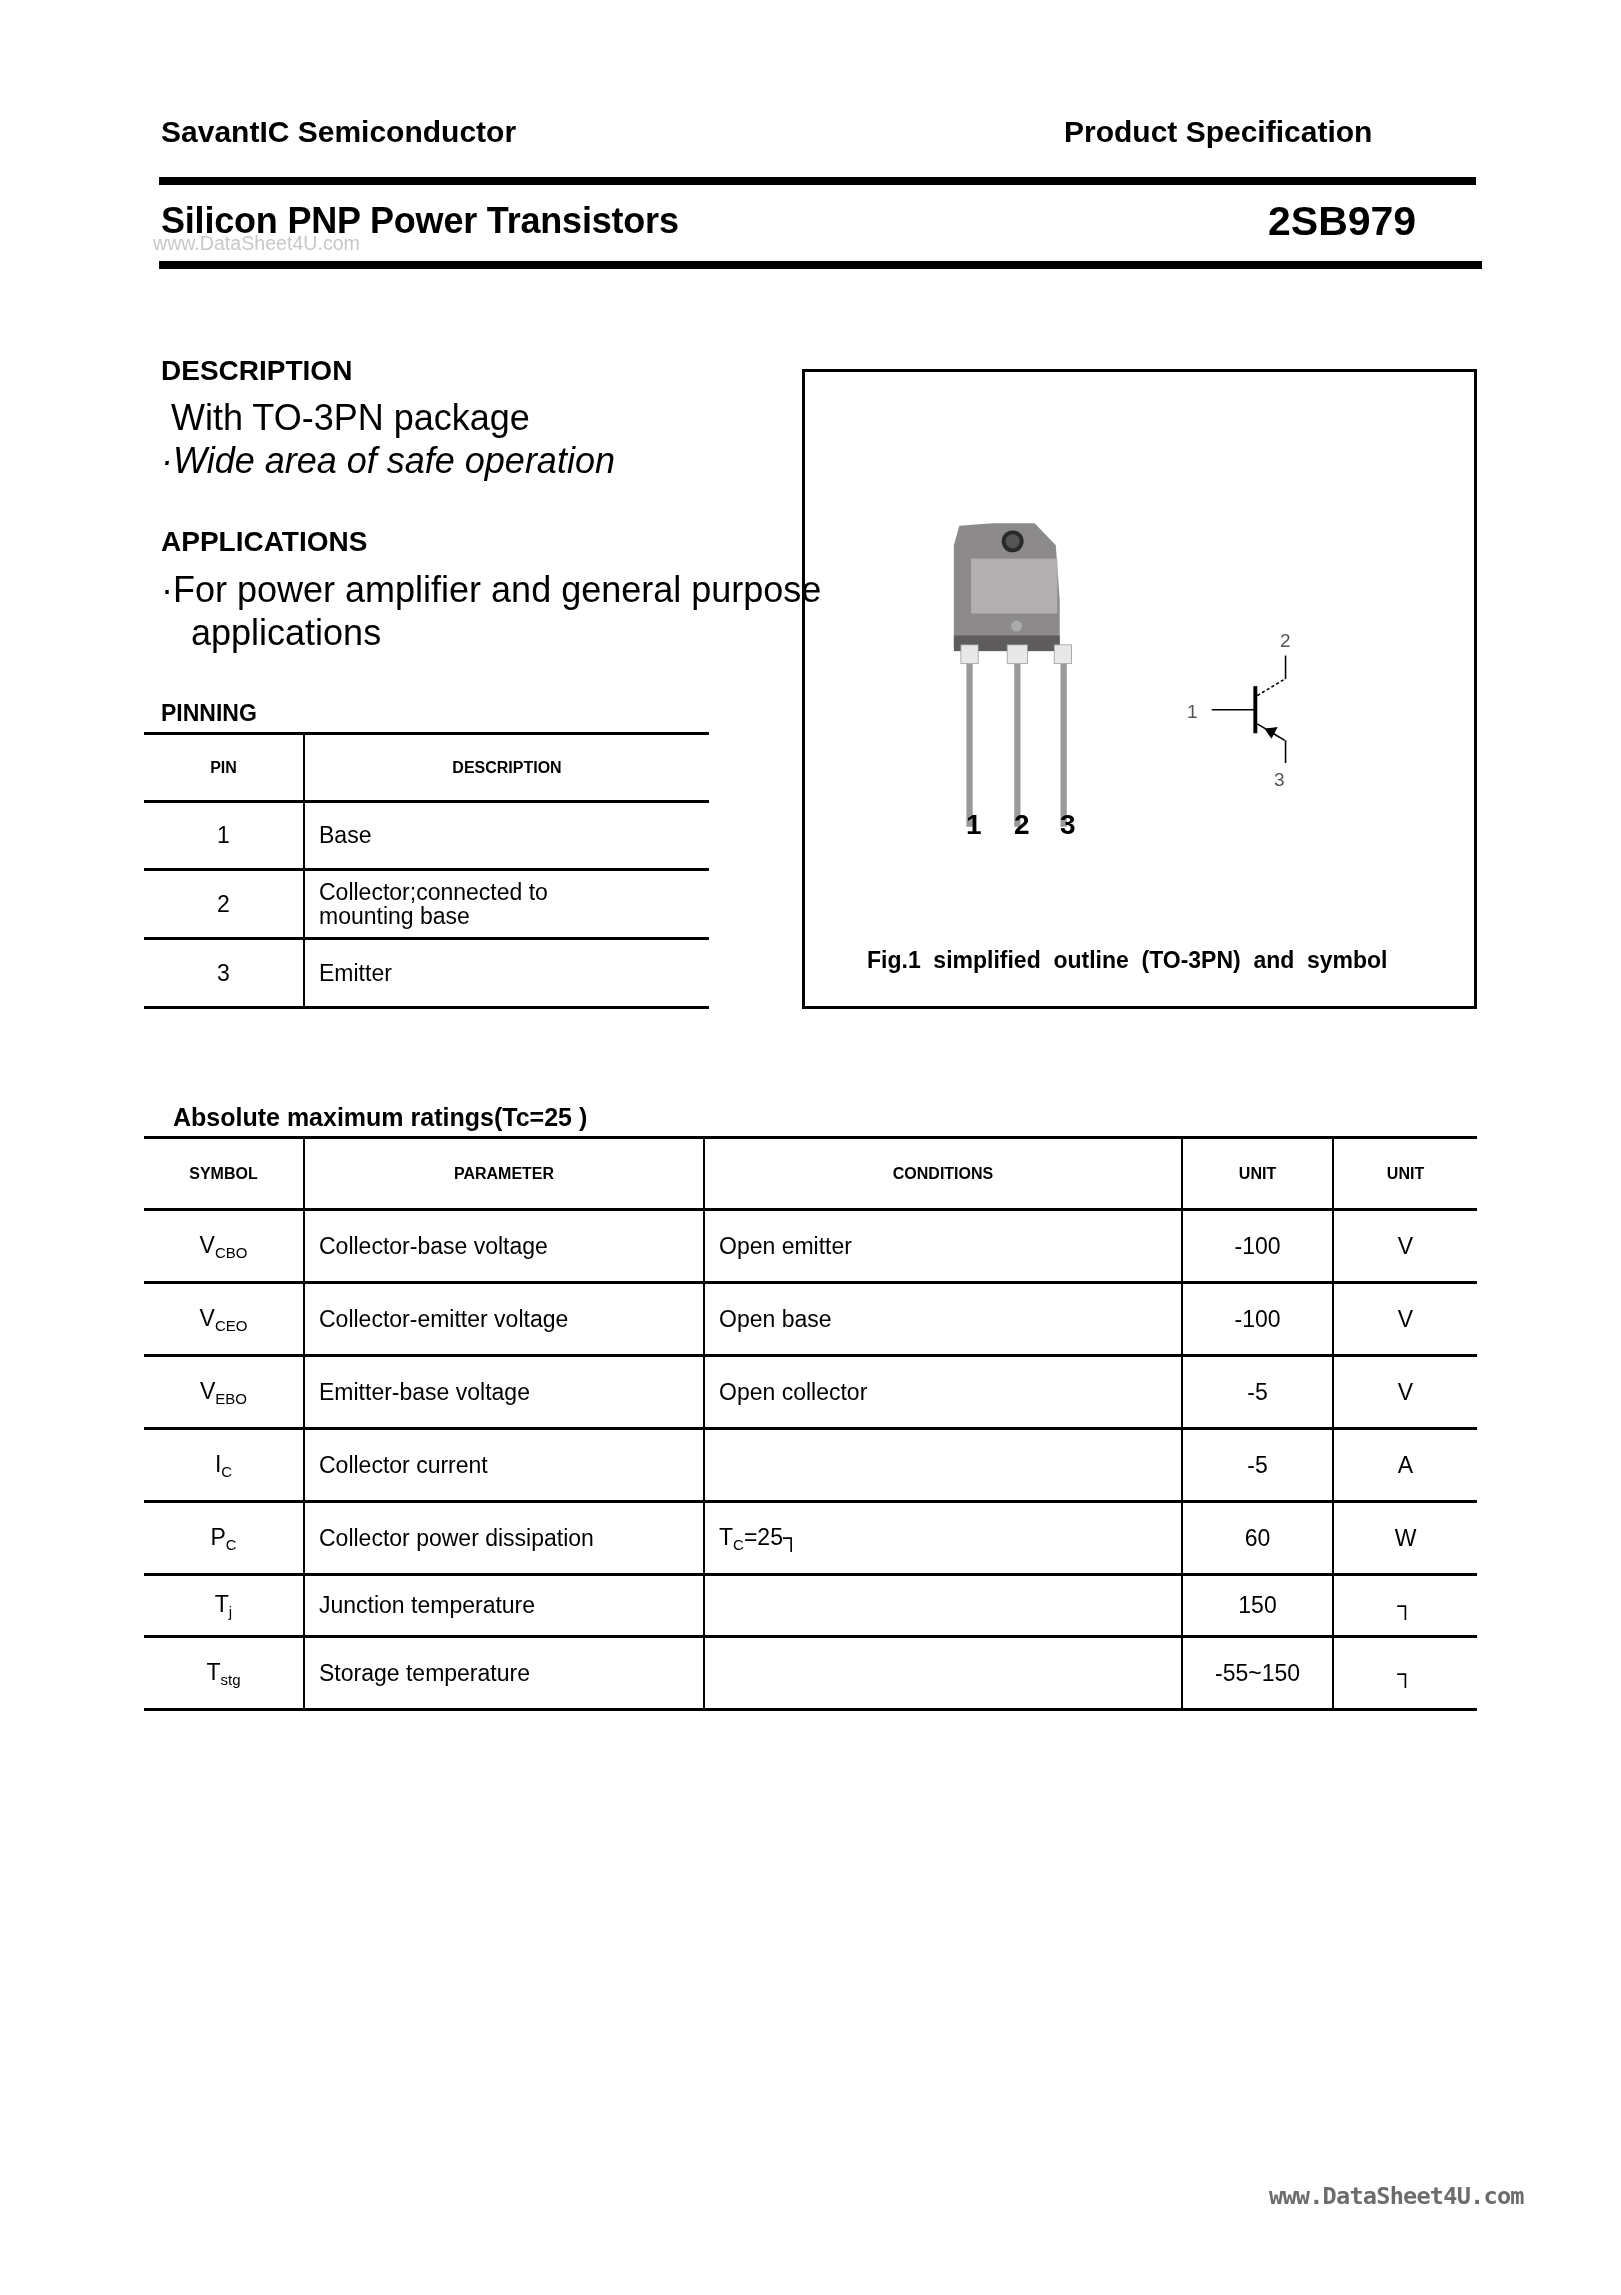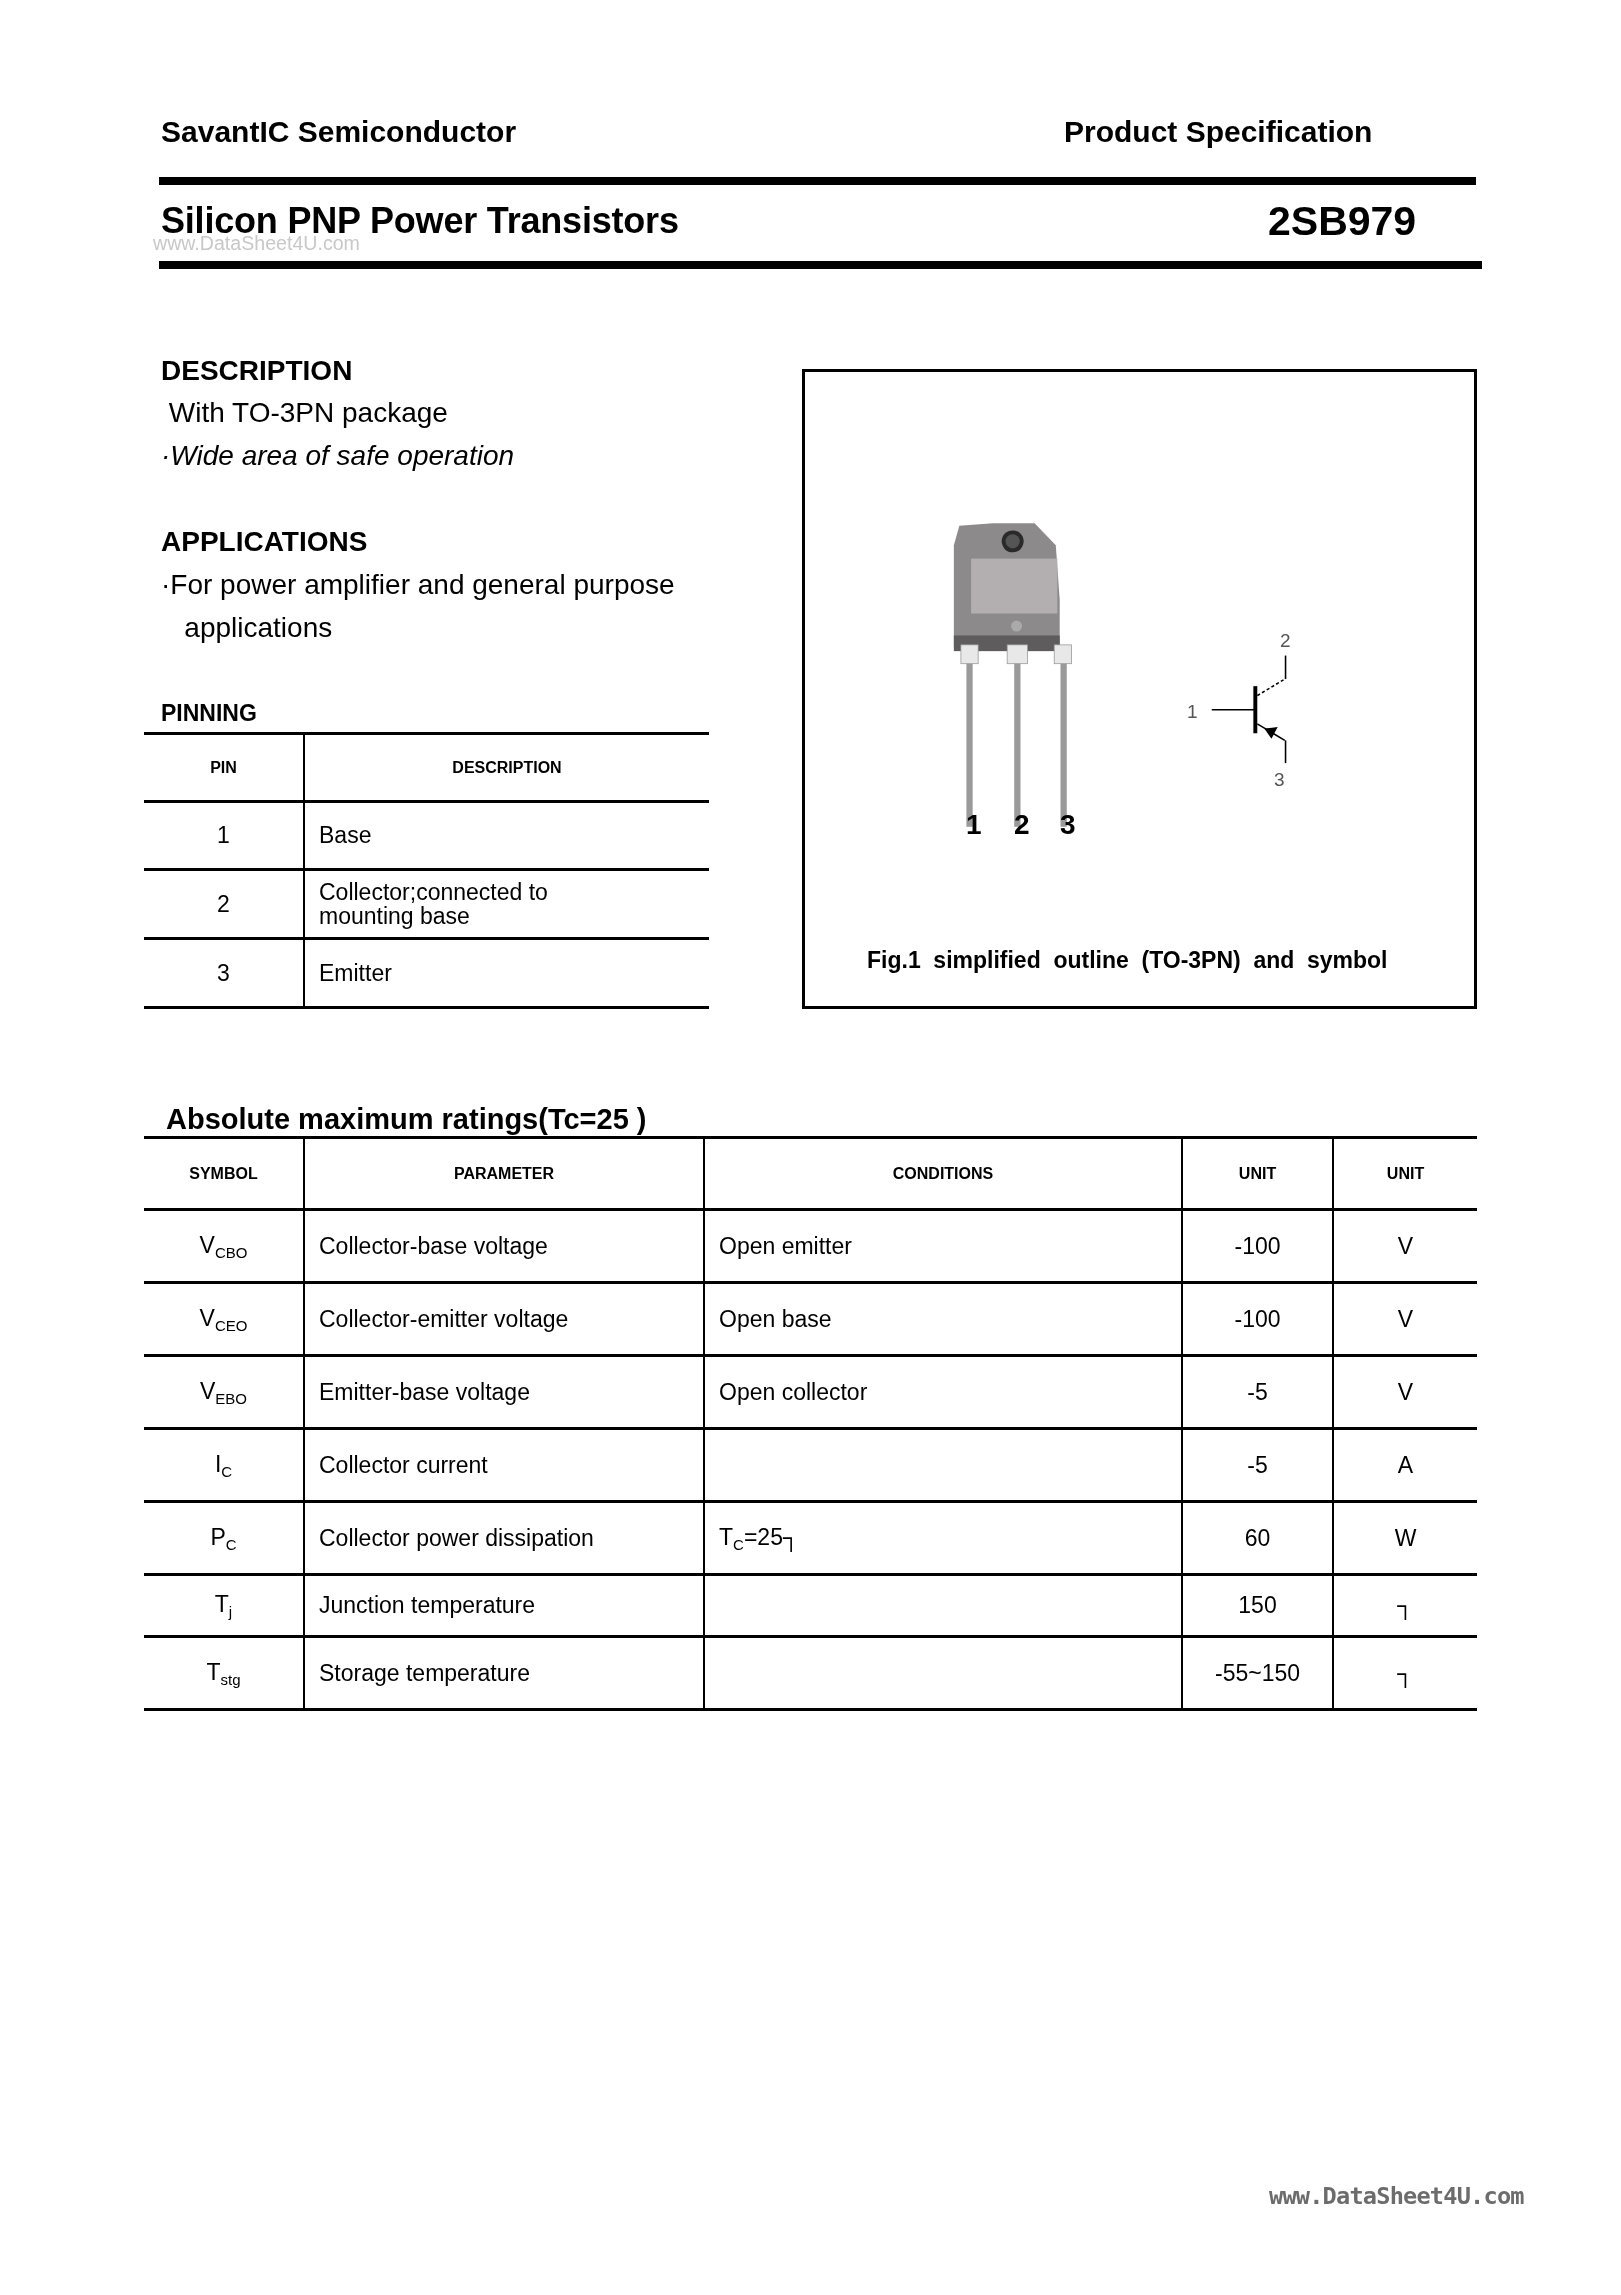--- a/index.html
+++ b/index.html
@@ -6,21 +6,21 @@
   body { width: 1622px; height: 2295px; position: relative; overflow: hidden;
          font-family: "Liberation Sans", sans-serif; color: #000; }
   .abs { position: absolute; }
   .hdr-company { left: 161px; top: 115px; font-size: 30px; font-weight: bold; white-space: nowrap; }
   .hdr-spec { left: 1064px; top: 115px; font-size: 30px; font-weight: bold; white-space: nowrap; }
   .bar { background: #000; }
   .title { left: 161px; top: 200px; font-size: 36px; font-weight: bold; white-space: nowrap; letter-spacing: -0.2px; }
   .part { left: 1268px; top: 198px; font-size: 41px; font-weight: bold; white-space: nowrap; }
   .watermark { left: 153px; top: 232px; font-size: 19.6px; color: #c8c8c8; white-space: nowrap; }
   .sec-title { font-size: 28px; font-weight: bold; white-space: nowrap; }
-  .body-text { font-size: 28px; white-space: nowrap; }
+  .body-text { font-size: 36px; white-space: nowrap; }
   .sub-title { font-size: 23px; font-weight: bold; white-space: nowrap; }
 
   table.grid { position: absolute; border-collapse: collapse; table-layout: fixed; }
   table.grid td, table.grid th { padding: 0; border-left: 2.4px solid #000; vertical-align: middle; }
   table.grid tr > *:first-child { border-left: none; }
   table.grid th { font-weight: bold; font-size: 16px; text-align: center; border-bottom: 3.1px solid #000; }
   table.grid td { font-size: 23px; border-bottom: 3.1px solid #000; }
   table.grid thead tr { border-top: 3.9px solid #000; }
   .c { text-align: center; }
   .l { text-align: left; padding-left: 14px !important; }
@@ -111,21 +111,21 @@
   <line x1="101" y1="132" x2="136" y2="153" stroke="#000" stroke-width="2"></line>
   <polygon points="110,138 127,136 119,151" fill="#000"></polygon>
   <line x1="137" y1="153" x2="137" y2="182" stroke="#000" stroke-width="2"></line>
 </svg>
 <div class="abs symlabel" style="left:1187px; top:701px;">1</div>
 <div class="abs symlabel" style="left:1280px; top:630px;">2</div>
 <div class="abs symlabel" style="left:1274px; top:769px;">3</div>
 
 <div class="abs fig-caption">Fig.1  simplified  outline  (TO-3PN)  and  symbol</div>
 
-<div class="abs sec-title" style="left:166px; top:1103px; font-size:29px;">Absolute maximum ratings(Tc=25  )</div>
+<div class="abs sec-title" style="left:173px; top:1103px; font-size:25px;">Absolute maximum ratings(Tc=25  )</div>
 <table class="grid" style="left:144px; top:1136px; width:1333px;">
   <colgroup>
     <col style="width:160px">
       <col style="width:400px">
       <col style="width:478px">
       <col style="width:151px">
       <col style="width:144px">
   </colgroup>
   <thead>
     <tr style="height:72px;">

